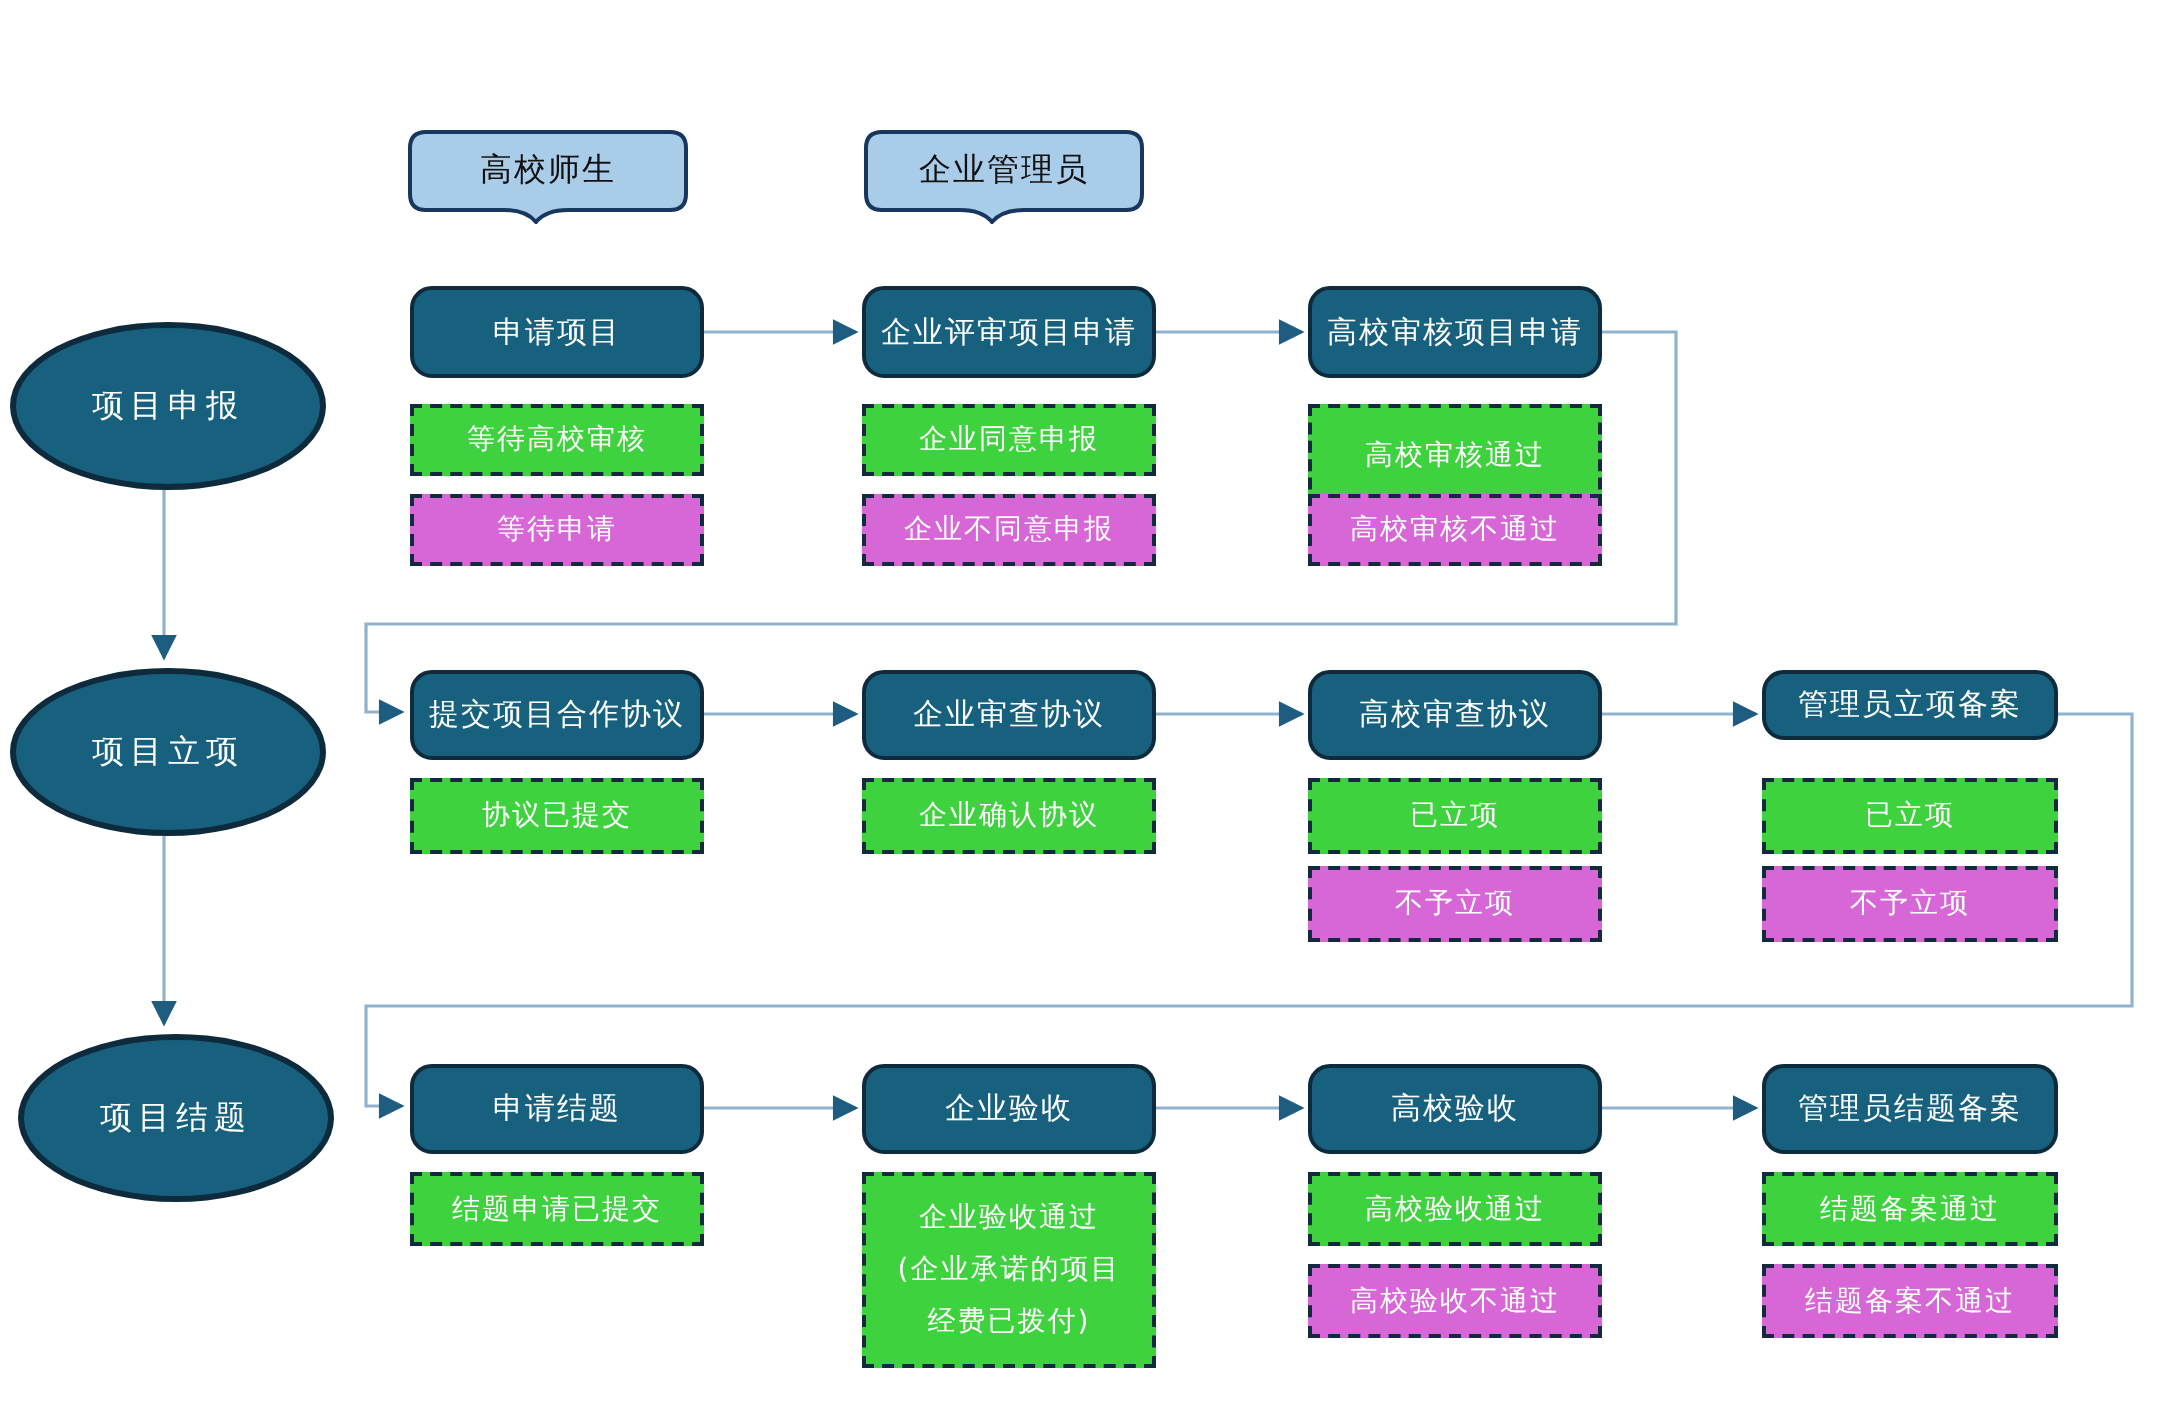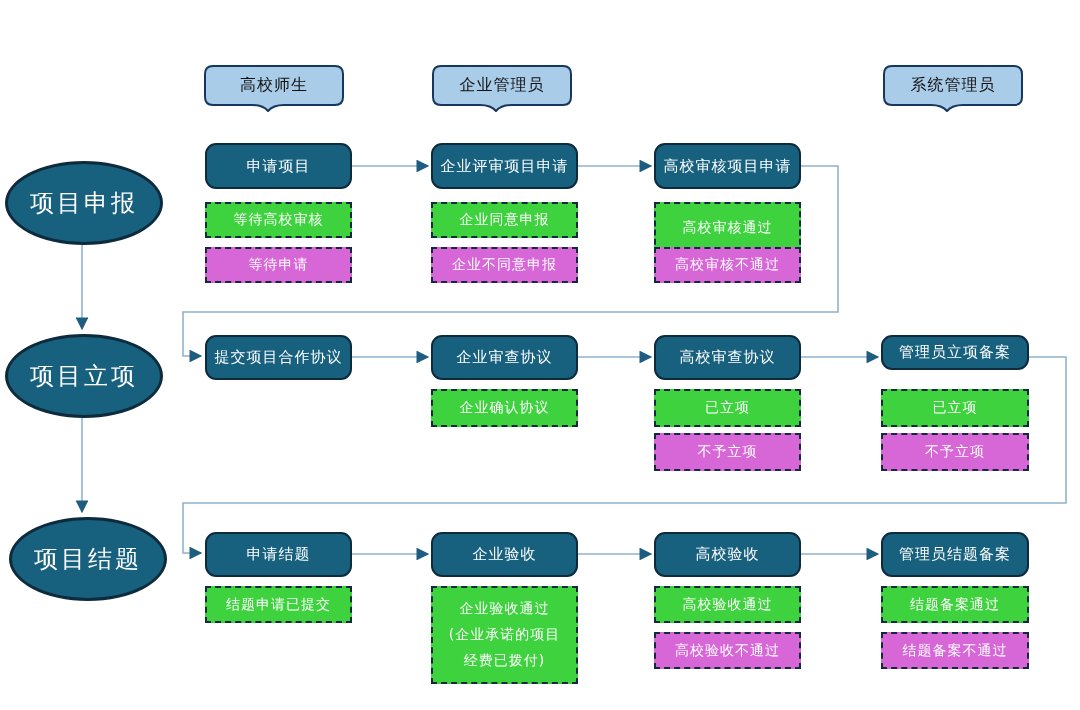--- a/index.html
+++ b/index.html
@@ -27,21 +27,21 @@
   .banner-label{
     position:absolute;left:0;right:0;top:0;height:40px;
     display:flex;align-items:center;justify-content:center;
     font-size:16px;color:var(--text-dark);letter-spacing:1px;
   }
   .phase{
     position:absolute;width:158px;height:84px;border-radius:50%;
     background:var(--process-fill);border:3px solid var(--process-border);
     box-sizing:border-box;display:flex;align-items:center;justify-content:center;
   }
-  .phase span{color:var(--text-light);font-size:24px;letter-spacing:3px;}
+  .phase span{color:var(--text-light);font-size:16px;letter-spacing:3px;}
   .pbox{
     position:absolute;background:var(--process-fill);
     border:2px solid var(--process-border);border-radius:11px;
     box-sizing:border-box;display:flex;align-items:center;justify-content:center;
   }
   .pbox span{color:var(--text-light);font-size:15px;letter-spacing:1px;text-align:right;}
   .status{
     position:absolute;border:2px dashed var(--status-border);
     box-sizing:border-box;display:flex;align-items:center;justify-content:center;
     color:var(--text-light);font-size:14px;letter-spacing:1px;
@@ -84,26 +84,20 @@
         <path d="M9,1 H131 Q139,1 139,9 V32 Q139,40 131,40 H80 Q69,40 64,46 Q59,40 48,40 H9 Q1,40 1,32 V9 Q1,1 9,1 Z" fill="var(--banner-fill)" stroke="var(--banner-border)" stroke-width="2"></path>
       </svg>
     <div class="banner-label">高校师生</div>
   </div>
   <div class="banner" style="left:432px;top:25px">
     <svg width="140" height="47">
         <path d="M9,1 H131 Q139,1 139,9 V32 Q139,40 131,40 H80 Q69,40 64,46 Q59,40 48,40 H9 Q1,40 1,32 V9 Q1,1 9,1 Z" fill="var(--banner-fill)" stroke="var(--banner-border)" stroke-width="2"></path>
       </svg>
     <div class="banner-label">企业管理员</div>
   </div>
-  <div class="banner" style="left:883px;top:25px">
-    <svg width="140" height="47">
-        <path d="M9,1 H131 Q139,1 139,9 V32 Q139,40 131,40 H80 Q69,40 64,46 Q59,40 48,40 H9 Q1,40 1,32 V9 Q1,1 9,1 Z" fill="var(--banner-fill)" stroke="var(--banner-border)" stroke-width="2"></path>
-      </svg>
-    <div class="banner-label">系统管理员</div>
-  </div>
 
   <div class="phase" style="left:5px;top:121px">
     <span>项目申报</span>
   </div>
   <div class="phase" style="left:5px;top:294px">
     <span>项目立项</span>
   </div>
   <div class="phase" style="left:9px;top:477px">
     <span>项目结题</span>
   </div>
@@ -122,20 +116,21 @@
 
   <div class="pbox" style="left:654px;top:103px;width:147px;height:46px">
     <span>高校审核项目申请</span>
   </div>
   <div class="status success" style="left:654px;top:162px;width:147px;height:52px">高校审核通过</div>
   <div class="status fail" style="left:654px;top:207px;width:147px;height:36px">高校审核不通过</div>
 
   <div class="pbox" style="left:205px;top:295px;width:147px;height:45px">
     <span>提交项目合作协议</span>
   </div>
+  <div class="status success" style="left:205px;top:349px;width:147px;height:38px">协议已提交</div>
 
   <div class="pbox" style="left:431px;top:295px;width:147px;height:45px">
     <span>企业审查协议</span>
   </div>
   <div class="status success" style="left:431px;top:349px;width:147px;height:38px">企业确认协议</div>
 
   <div class="pbox" style="left:654px;top:295px;width:147px;height:45px">
     <span>高校审查协议</span>
   </div>
   <div class="status success" style="left:654px;top:349px;width:147px;height:38px">已立项</div>

